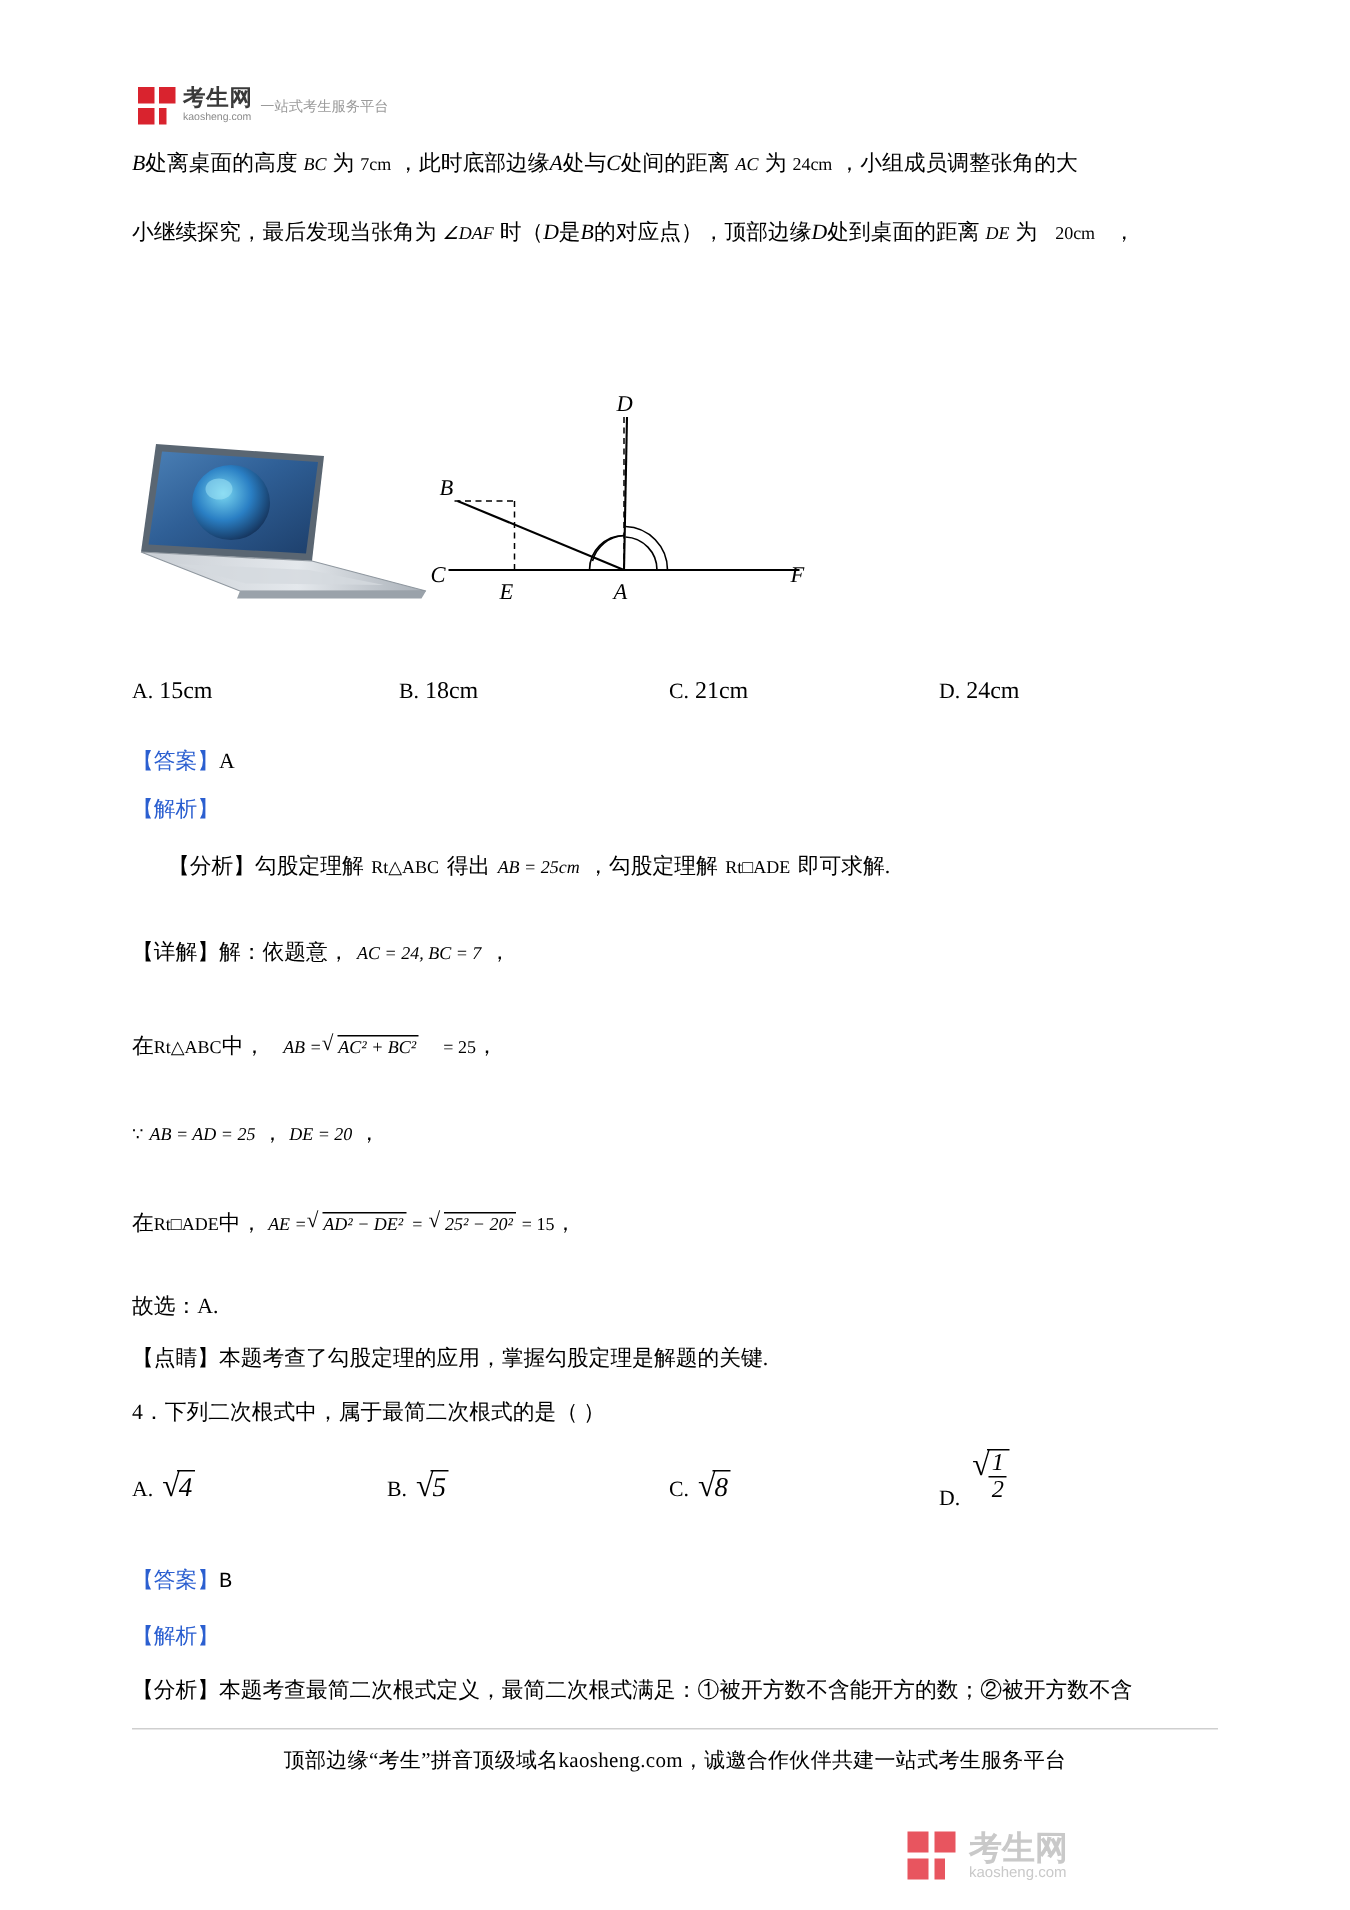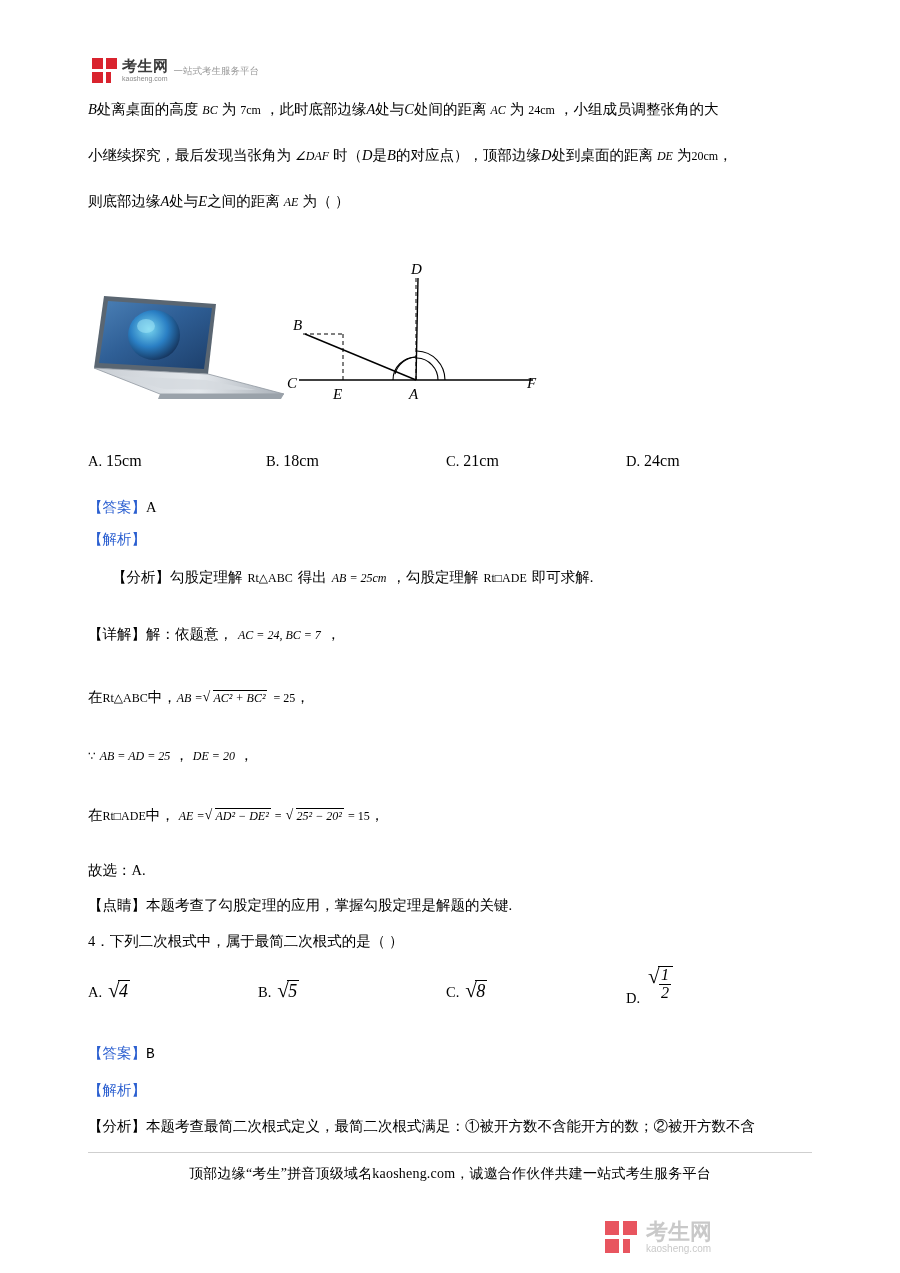--- a/index.html
+++ b/index.html
@@ -229,26 +229,23 @@
     <div class="logo-slogan">一站式考生服务平台</div>
   </div>
 
   <div class="body-text">
 
     <div class="para" style="position:relative;height:26px;">
       <span class="mi">B</span><span>处离桌面的高度</span><span class="mi bigger" style="margin:0 4px">BC</span><span>为</span><span class="bigger" style="margin:0 4px">7cm</span><span>，此时底部边缘</span><span class="mi">A</span><span>处与</span><span class="mi">C</span><span>处间的距离</span><span class="mi bigger" style="margin:0 4px">AC</span><span>为</span><span class="bigger" style="margin:0 4px">24cm</span><span>，小组成员调整张角的大</span>
     </div>
 
     <div class="para" style="height:26px;">
-      <span>小继续探究，最后发现当张角为</span><span class="mi bigger" style="margin:0 4px">∠DAF</span><span>时（</span><span class="mi">D</span><span>是</span><span class="mi">B</span><span>的对应点），顶部边缘</span><span class="mi">D</span><span>处到桌面的距离</span><span class="mi bigger" style="margin:2px 4px">DE</span><span>为</span><span class="bigger" style="margin:0 0">20cm</span><span>，</span>
-    </div>
-
-    <div class="para" style="height:26px;">
-      <span>则底部边缘</span><span class="mi">A</span><span>处与</span><span class="mi">E</span><span>之间的距离</span><span class="mi bigger" style="margin:0 4px">AE</span><span>为（        ）</span>
-    </div>
+      <span>小继续探究，最后发现当张角为</span><span class="mi bigger" style="margin:0 4px">∠DAF</span><span>时（</span><span class="mi">D</span><span>是</span><span class="mi">B</span><span>的对应点），顶部边缘</span><span class="mi">D</span><span>处到桌面的距离</span><span class="mi bigger" style="margin:2px 4px">DE</span><span>为</span><span class="bigger" style="margin:0 12px">20cm</span><span>，</span>
+    </div>
+
   </div>
 
   <div class="figure">
 
     <svg class="laptop" viewBox="0 0 200 120">
       <defs>
         <linearGradient id="scr" x1="0" y1="0" x2="1" y2="1">
           <stop offset="0%" stop-color="#4a7fb5"></stop>
           <stop offset="45%" stop-color="#2f5f96"></stop>
           <stop offset="100%" stop-color="#1d3f6b"></stop>
@@ -327,21 +324,21 @@
 
   <div class="line" style="left:88px; top:568px; font-size:14.5px;margin-left:24px;">
     <span>【分析】</span><span>勾股定理解</span><span class="bigger" style="margin:0 5px">Rt△ABC</span><span>得出</span><span class="mi bigger" style="margin:0 5px">AB = 25cm</span><span>，勾股定理解</span><span class="bigger" style="margin:0 5px">Rt□ADE</span><span>即可求解.</span>
   </div>
 
   <div class="line" style="left:88px; top:625px; font-size:14.5px;">
     <span>【详解】</span><span>解：依题意，</span><span class="mi bigger" style="margin:0 5px">AC = 24, BC = 7</span><span>，</span>
   </div>
 
   <div class="line" style="left:88px; top:688px; font-size:14.5px;">
-    <span>在</span><span class="bigger">Rt△ABC</span><span>中，</span><span class="mi bigger" style="margin-left:0">AB =</span><span class="radical bigger"><span class="rad-body">AC² + BC²</span></span><span class="bigger" style="margin-left:6px">= 25</span><span>，</span>
+    <span>在</span><span class="bigger">Rt△ABC</span><span>中，</span><span class="mi bigger" style="margin-left:12px">AB =</span><span class="radical bigger"><span class="rad-body">AC² + BC²</span></span><span class="bigger" style="margin-left:16px">= 25</span><span>，</span>
   </div>
 
   <div class="line" style="left:88px; top:746px; font-size:14.5px;">
     <span class="bigger">∵</span><span class="mi bigger" style="margin:0 4px">AB = AD = 25</span><span>，</span><span class="mi bigger" style="margin:0 4px">DE = 20</span><span>，</span>
   </div>
 
   <div class="line" style="left:88px; top:806px; font-size:14.5px;">
     <span>在</span><span class="bigger">Rt□ADE</span><span>中，</span><span class="mi bigger" style="margin-left:4px">AE =</span><span class="radical bigger"><span class="rad-body">AD² − DE²</span></span><span class="bigger" style="margin:0 4px">=</span><span class="radical bigger"><span class="rad-body">25² − 20²</span></span><span class="bigger" style="margin-left:4px">= 15</span><span>，</span>
   </div>
 

